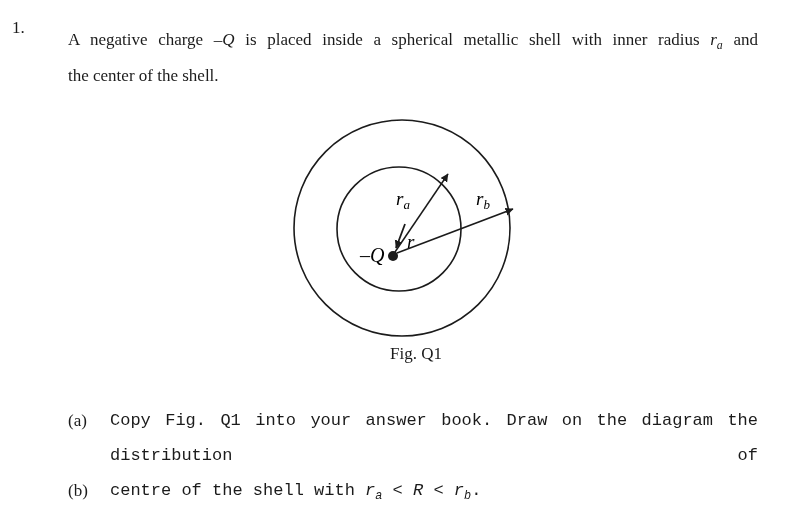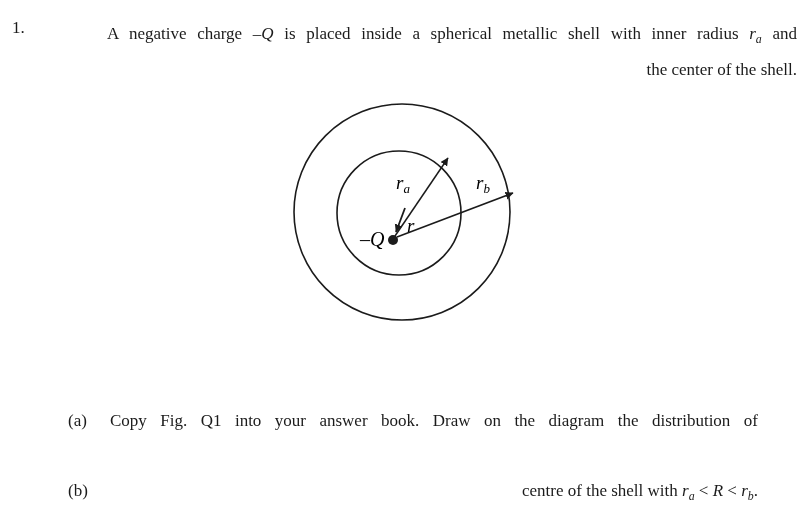--- a/index.html
+++ b/index.html
@@ -18,47 +18,46 @@
     height: 528px;
     background: #ffffff;
     font-size: 17px;
   }
   .abs { position: absolute; }
   .it { font-style: italic; }
   sub { font-size: 70%; line-height: 0; }
   .line {
     line-height: 35.5px;
     white-space: nowrap;
-    text-align: right;
   }
   .jline {
     line-height: 35.5px;
     text-align: justify;
     text-align-last: justify;
     white-space: normal;
   }
   #qnum {
     left: 12px; top: 10px;
     line-height: 35.5px;
   }
   #intro {
-    left: 68px; top: 16px; width: 690px; margin-left: 39px;
+    left: 68px; top: 22px; width: 690px;
   }
   #figure-wrap {
-    left: 280px; top: 92px; width: 272px;
+    left: 280px; top: 108px; width: 272px;
   }
   #fig-caption {
     left: 280px; top: 342px; width: 272px;
     text-align: center;
     line-height: 24px;
   }
   .item { }
   .item-label { position: absolute; left: 68px; line-height: 35px; }
   .item-text { position: absolute; left: 110px; width: 648px; }
-  .item .jline, .item .line { line-height: 35px; }
+  .item .jline, .item .line { line-height: 35px; font-family: Liberation Mono, monospace; }
   #item-a-label, #item-a-text { top: 403px; }
   #item-b-label, #item-b-text { top: 473px; }
   svg text {
     font-family: "Liberation Serif", serif;
   }
 </style>
 </head>
 <body>
 
 <div id="page">
@@ -95,20 +94,21 @@
       </text>
       <text x="80" y="154" font-size="20">
         <tspan>–</tspan><tspan font-style="italic">Q</tspan>
       </text>
       <text x="127" y="140" font-size="19" font-style="italic">
         <tspan>r</tspan>
       </text>
     </svg>
   </div>
 
+  <div id="fig-caption" class="abs">Fig. Q1</div>
 
   <div class="item">
     <div id="item-a-label" class="item-label">(a)</div>
     <div id="item-a-text" class="item-text">
       <div class="jline"><span>Copy Fig. Q1 into your answer book. Draw on the diagram the distribution of</span></div>
     </div>
   </div>
 
   <div class="item">
     <div id="item-b-label" class="item-label">(b)</div>

